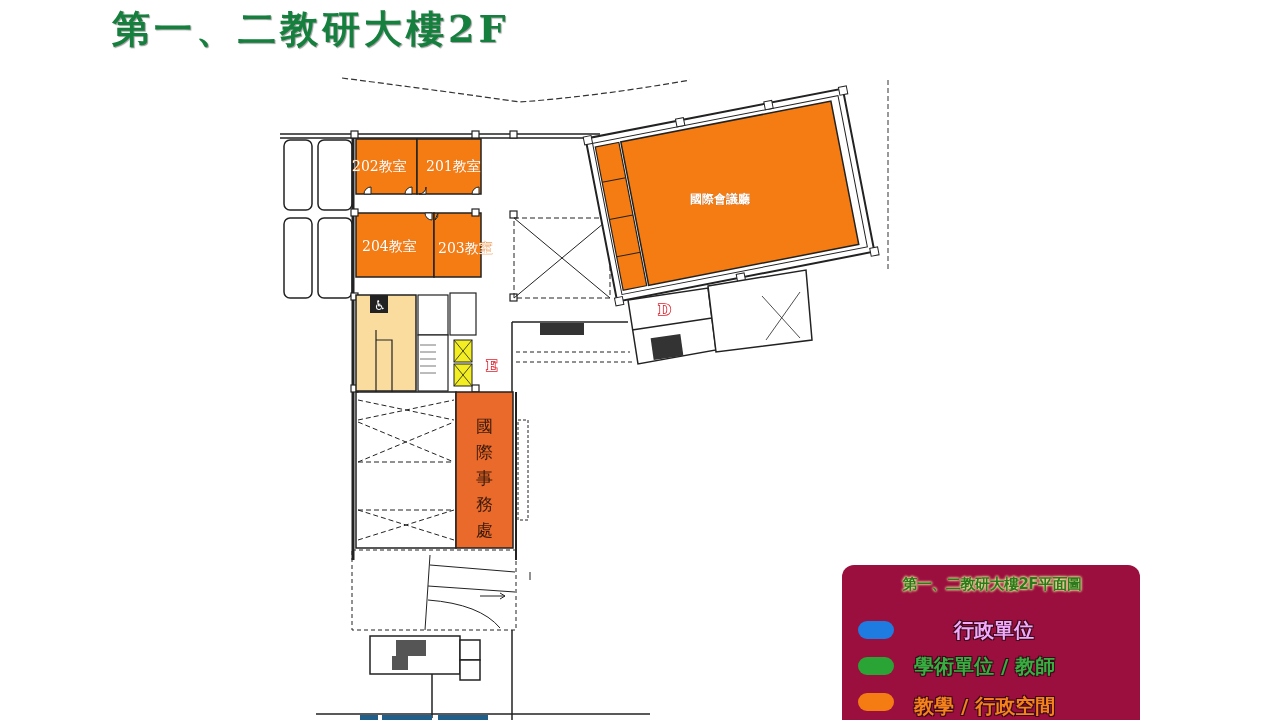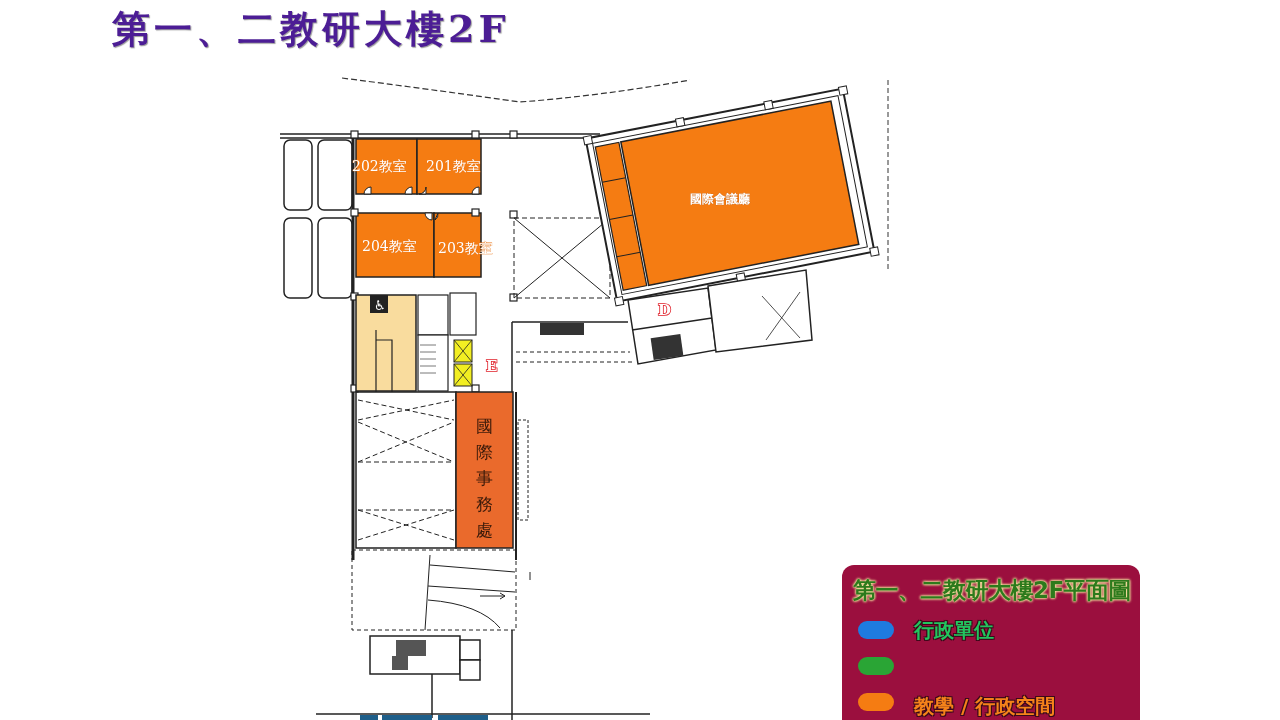--- a/index.html
+++ b/index.html
@@ -1,37 +1,37 @@
 <!DOCTYPE html>
 <html><head>
 <meta charset="utf-8">
 <style>
   html, body { margin: 0; padding: 0; background: #ffffff; }
   body { width: 1280px; height: 720px; position: relative; overflow: hidden; font-family: "DejaVu Serif", serif; }
   .page-title {
     position: absolute; left: 112px; top: 4px;
     font-family: "DejaVu Serif", "Liberation Serif", serif;
-    font-size: 38px; font-weight: bold; color: #4c1d95; letter-spacing: 4px;
+    font-size: 38px; font-weight: bold; color: #15803d; letter-spacing: 4px;
     text-shadow: 1px 1px 1px #9a9a9a;
   }
   .plan { position: absolute; left: 0; top: 0; width: 1280px; height: 720px; }
   .room-label {
     font-family: "DejaVu Serif", serif; font-size: 14px; fill: #ffffff;
     stroke: #e8761a; stroke-width: 0.6px; paint-order: stroke;
   }
   .hall-label { font-family: "DejaVu Sans", sans-serif; font-size: 12px; font-weight: bold; fill: #fff7e0; }
   .vlabel { font-family: "DejaVu Serif", serif; font-size: 17px; fill: #3a1a0a; }
   .entry { font-family: "DejaVu Serif", serif; font-size: 15px; font-weight: bold; fill: #ffffff; stroke: #e0202a; stroke-width: 1.6px; paint-order: stroke; }
   .legend {
     position: absolute; left: 842px; top: 565px; width: 298px; height: 170px;
     background: #9b0f3e; border-radius: 12px;
   }
   .legend-title {
     position: absolute; left: 4px; top: 10px; width: 292px; text-align: center;
-    font-family: "DejaVu Sans", sans-serif; font-weight: bold; font-size: 23px; color: #2d7a1c;
+    font-family: "DejaVu Sans", sans-serif; font-weight: bold; font-size: 15px; color: #2d7a1c;
     text-shadow: 0 0 3px #f3e6a0, 0 0 3px #f3e6a0, 0 0 2px #f3e6a0;
     letter-spacing: -0.5px;
   }
   .legend-item { position: absolute; left: 16px; height: 30px; display: flex; align-items: center; }
   .swatch { width: 36px; height: 18px; border-radius: 9px; margin-right: 20px; }
   .legend-text {
     font-family: "DejaVu Sans", sans-serif; font-weight: bold; font-size: 20px;
     text-shadow: -1px -1px 0 #3a0a1a, 1px -1px 0 #3a0a1a, -1px 1px 0 #3a0a1a, 1px 1px 0 #3a0a1a;
   }
 </style>
@@ -214,22 +214,23 @@
       <rect x="360" y="715" width="18" height="5"></rect>
       <rect x="382" y="715" width="50" height="5"></rect>
       <rect x="438" y="715" width="50" height="5"></rect>
     </g>
 </svg>
 
 <div class="legend">
   <div class="legend-title">第一、二教研大樓2F平面圖</div>
   <div class="legend-item" style="top:50px;">
     <span class="swatch" style="background:#1e7be0;"></span>
-    <span class="legend-text" style="color:#22c55e;">行政單位</span>
+    <span class="legend-text" style="color:#f0abfc;margin-left:40px;">行政單位</span>
   </div>
   <div class="legend-item" style="top:86px;">
     <span class="swatch" style="background:#2aa535;"></span>
+    <span class="legend-text" style="color:#35b040;">學術單位 / 教師</span>
   </div>
   <div class="legend-item" style="top:122px;">
     <span class="swatch" style="background:#f57c12;"></span>
     <span class="legend-text" style="color:#f5821a;margin-top:8px;">教學 / 行政空間</span>
   </div>
 </div>
 
 </body></html>

